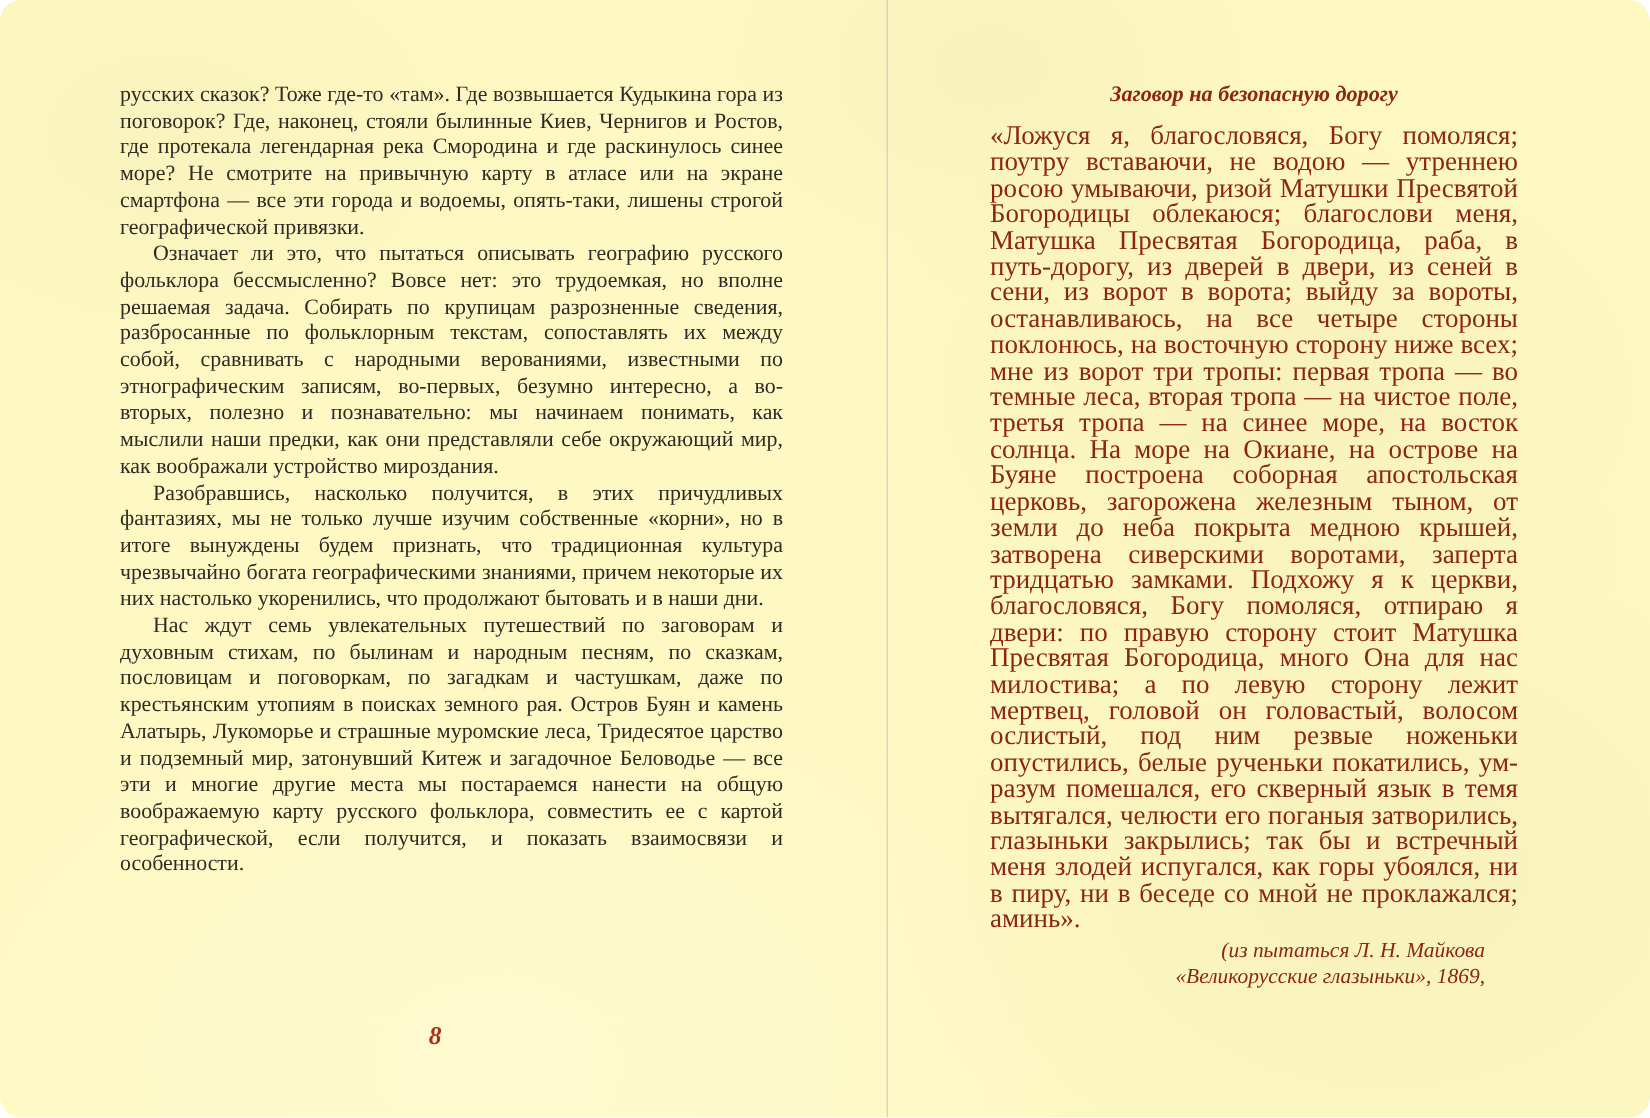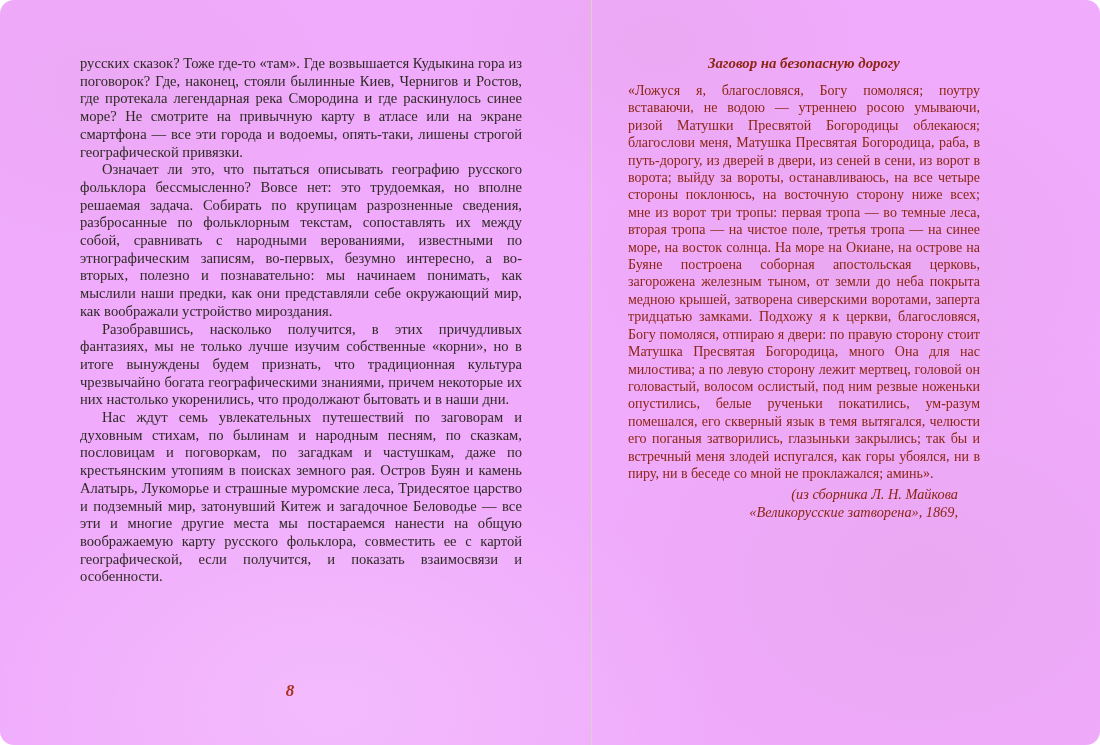--- a/index.html
+++ b/index.html
@@ -8,21 +8,21 @@
     background: #ffffff;
     width: 1100px;
     height: 745px;
     overflow: hidden;
   }
   .spread {
     position: relative;
     width: 1100px;
     height: 745px;
     box-sizing: border-box;
-    background: #f0abfc;
+    background: #fef9c3;
     border-radius: 14px;
     overflow: hidden;
     font-family: "Liberation Serif", "DejaVu Serif", serif;
   }
   .texture {
     position: absolute;
     inset: 0;
     pointer-events: none;
     background:
       radial-gradient(ellipse 420px 300px at 78% 35%, rgba(135,120,78,0.06), transparent 70%),
@@ -66,36 +66,36 @@
     top: 681px;
     width: 420px;
     text-align: center;
     color: #a8301d;
     font-style: italic;
     font-weight: bold;
     font-size: 17px;
   }
   .page-right {
     position: absolute;
-    left: 628px;
+    left: 660px;
     top: 55px;
     width: 352px;
     color: #8c2514;
   }
   .right-title {
     text-align: center;
     font-weight: bold;
     font-style: italic;
     font-size: 14.8px;
     line-height: 17px;
     margin-bottom: 10px;
     color: #8c2514;
   }
   .right-body {
-    font-size: 14px;
+    font-size: 18px;
     line-height: 17.4px;
     text-align: justify;
     hyphens: auto;
     -webkit-hyphens: auto;
   }
   .attribution {
     margin-top: 4px;
     font-style: italic;
     font-size: 14.3px;
     line-height: 17.4px;
@@ -118,17 +118,17 @@
       <p>Нас ждут семь увлекательных путешествий по заговорам и духовным стихам, по былинам и народным песням, по сказкам, пословицам и поговоркам, по загадкам и частушкам, даже по крестьянским утопиям в поисках земного рая. Остров Буян и камень Алатырь, Лукоморье и страшные муромские леса, Тридесятое царство и подземный мир, затонувший Китеж и загадочное Беловодье — все эти и многие другие места мы постараемся нанести на общую воображаемую карту русского фольклора, совместить ее с картой географической, если получится, и показать взаимосвязи и особенности.</p>
     </div>
   </div>
 
   <div class="page-number">8</div>
 
   <div class="page-right">
     <div class="right-title">Заговор на безопасную дорогу</div>
     <div class="right-body">«Ложуся я, благословяся, Богу помоляся; поутру вставаючи, не водою — утреннею росою умываючи, ризой Матушки Пресвятой Богородицы облекаюся; благослови меня, Матушка Пресвятая Богородица, раба, в путь-дорогу, из дверей в двери, из сеней в сени, из ворот в ворота; выйду за вороты, останавливаюсь, на все четыре стороны поклонюсь, на восточную сторону ниже всех; мне из ворот три тропы: первая тропа — во темные леса, вторая тропа — на чистое поле, третья тропа — на синее море, на восток солнца. На море на Окиане, на острове на Буяне построена соборная апостольская церковь, загорожена железным тыном, от земли до неба покрыта медною крышей, затворена сиверскими воротами, заперта тридцатью замками. Подхожу я к церкви, благословяся, Богу помоляся, отпираю я двери: по правую сторону стоит Матушка Пресвятая Богородица, много Она для нас милостива; а по левую сторону лежит мертвец, головой он головастый, волосом ослистый, под ним резвые ноженьки опустились, белые рученьки покатились, ум-разум помешался, его скверный язык в темя вытягался, челюсти его поганыя затворились, глазыньки закрылись; так бы и встречный меня злодей испугался, как горы убоялся, ни в пиру, ни в беседе со мной не проклажался; аминь».</div>
     <div class="attribution">
-      <div>(из сборника Л. Н. Майкова</div>
-      <div>«Великорусские затворена», 1869,</div>
+      <div>(из пытаться Л. Н. Майкова</div>
+      <div>«Великорусские глазыньки», 1869,</div>
     </div>
   </div>
 </div>
 
 </body></html>

